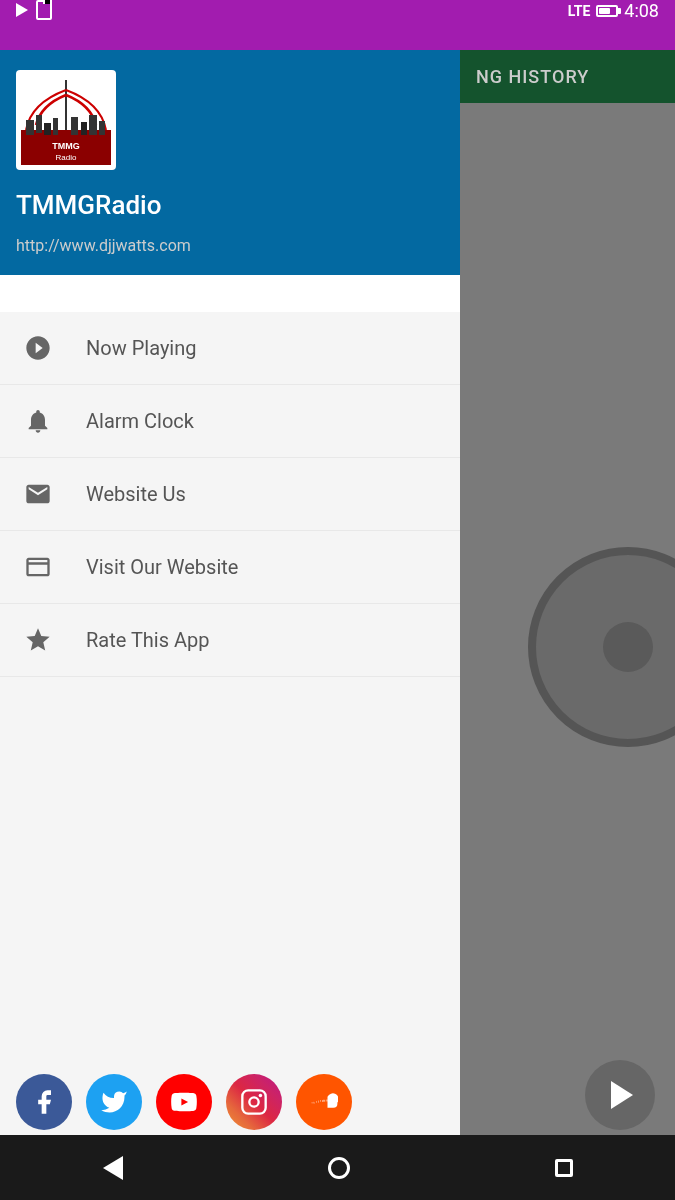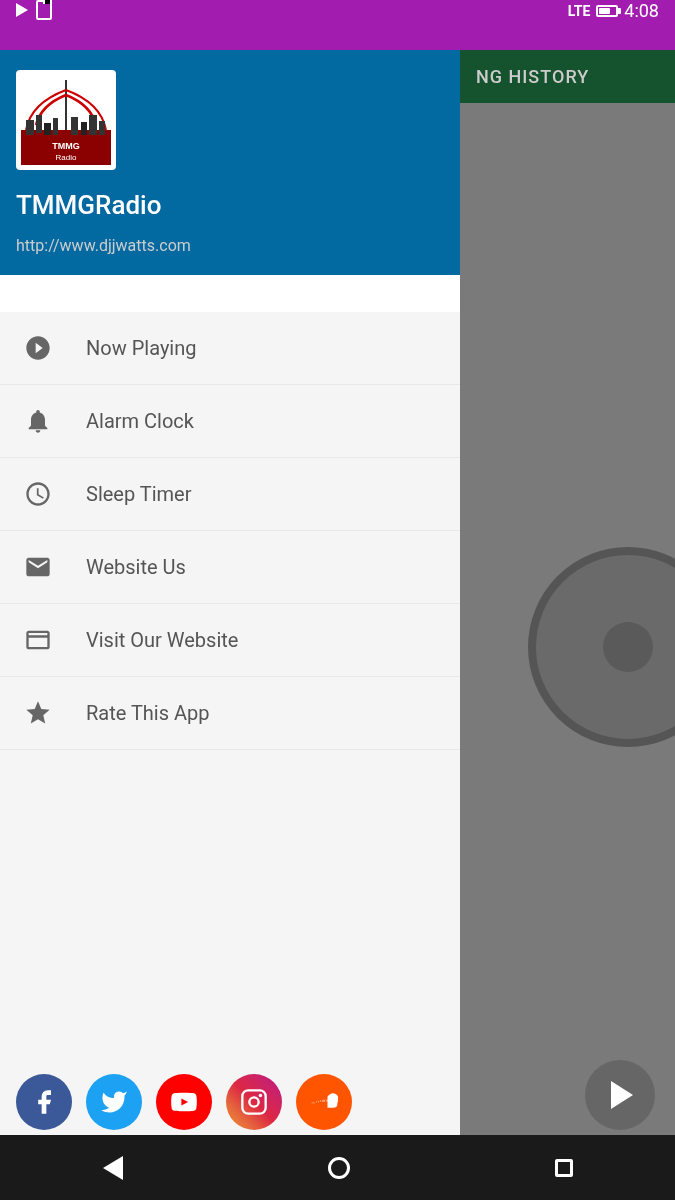--- a/index.html
+++ b/index.html
@@ -405,28 +405,20 @@
 
       <li class="menu-item">
         <div class="menu-icon">
           <svg class="icon-svg" viewBox="0 0 24 24">
             <path d="M12 22c1.1 0 2-.9 2-2h-4c0 1.1.9 2 2 2zm6-6v-5c0-3.07-1.64-5.64-4.5-6.32V4c0-.83-.67-1.5-1.5-1.5s-1.5.67-1.5 1.5v.68C7.63 5.36 6 7.92 6 11v5l-2 2v1h16v-1l-2-2z"></path>
           </svg>
         </div>
         <span class="menu-label">Alarm Clock</span>
       </li>
 
-      <li class="menu-item">
-        <div class="menu-icon">
-          <svg class="icon-svg" viewBox="0 0 24 24">
-            <path d="M11.99 2C6.47 2 2 6.48 2 12s4.47 10 9.99 10C17.52 22 22 17.52 22 12S17.52 2 11.99 2zM12 20c-4.42 0-8-3.58-8-8s3.58-8 8-8 8 3.58 8 8-3.58 8-8 8zm.5-13H11v6l5.25 3.15.75-1.23-4.5-2.67V7z"></path>
-          </svg>
-        </div>
-        <span class="menu-label">Sleep Timer</span>
-      </li>
 
       <li class="menu-item">
         <div class="menu-icon">
           <svg class="icon-svg" viewBox="0 0 24 24">
             <path d="M20 4H4c-1.1 0-2 .9-2 2v12c0 1.1.9 2 2 2h16c1.1 0 2-.9 2-2V6c0-1.1-.9-2-2-2zm0 4l-8 5-8-5V6l8 5 8-5v2z"></path>
           </svg>
         </div>
         <span class="menu-label">Website Us</span>
       </li>
 

